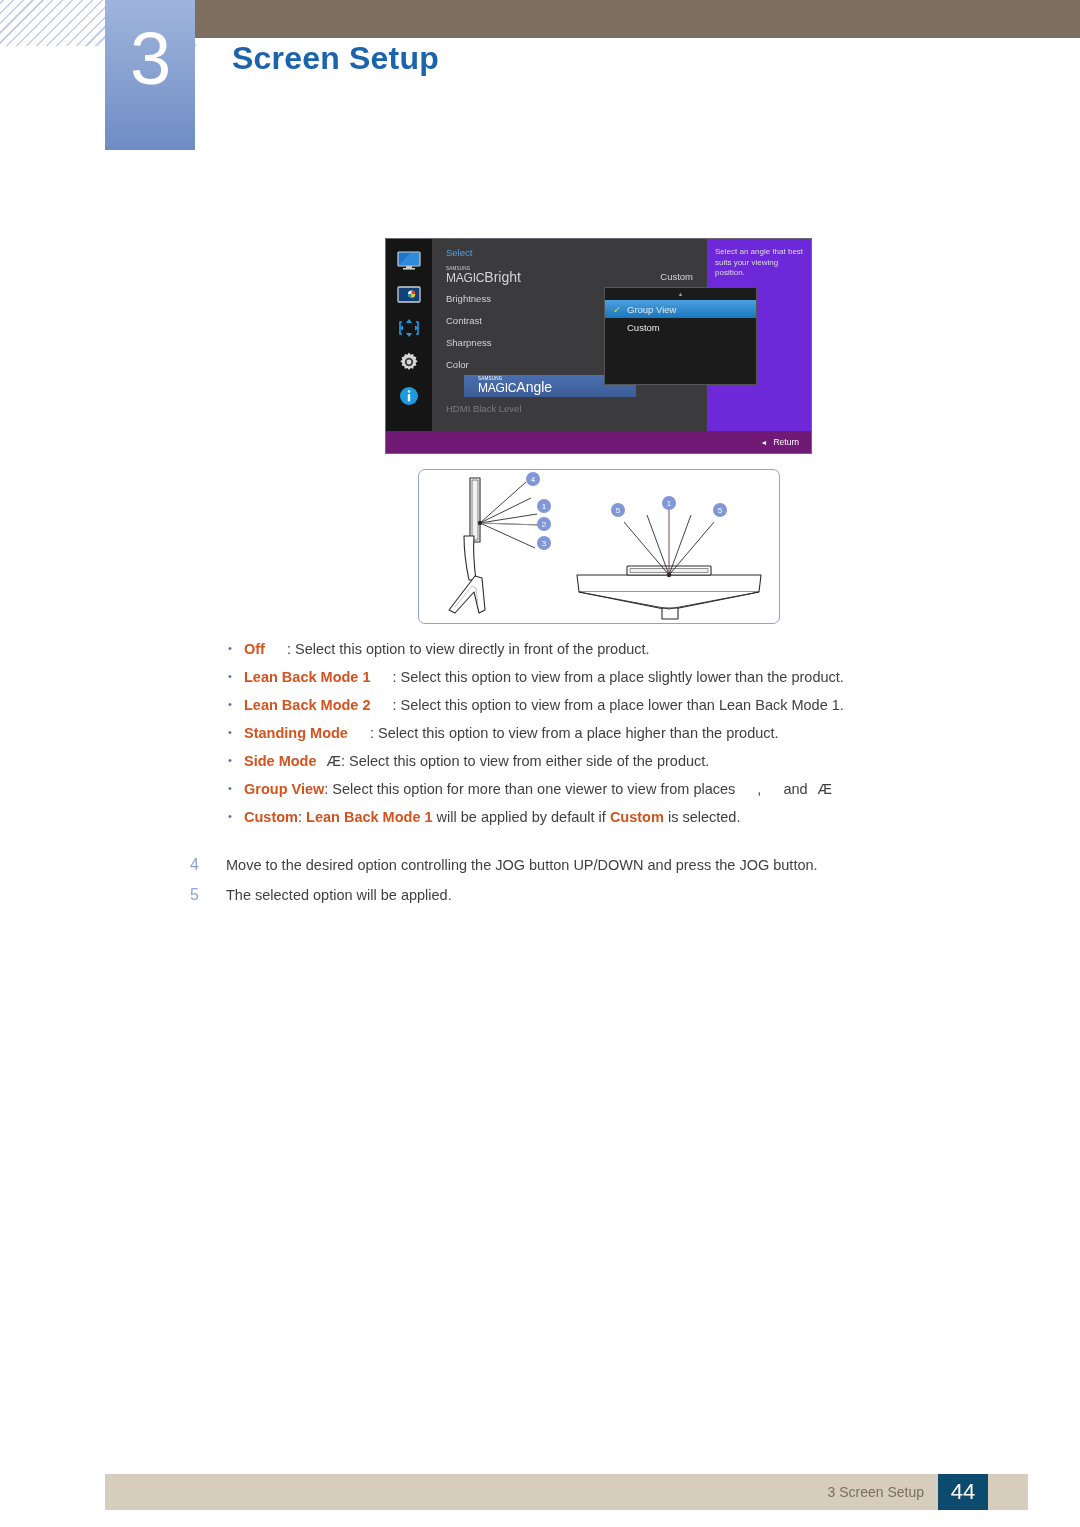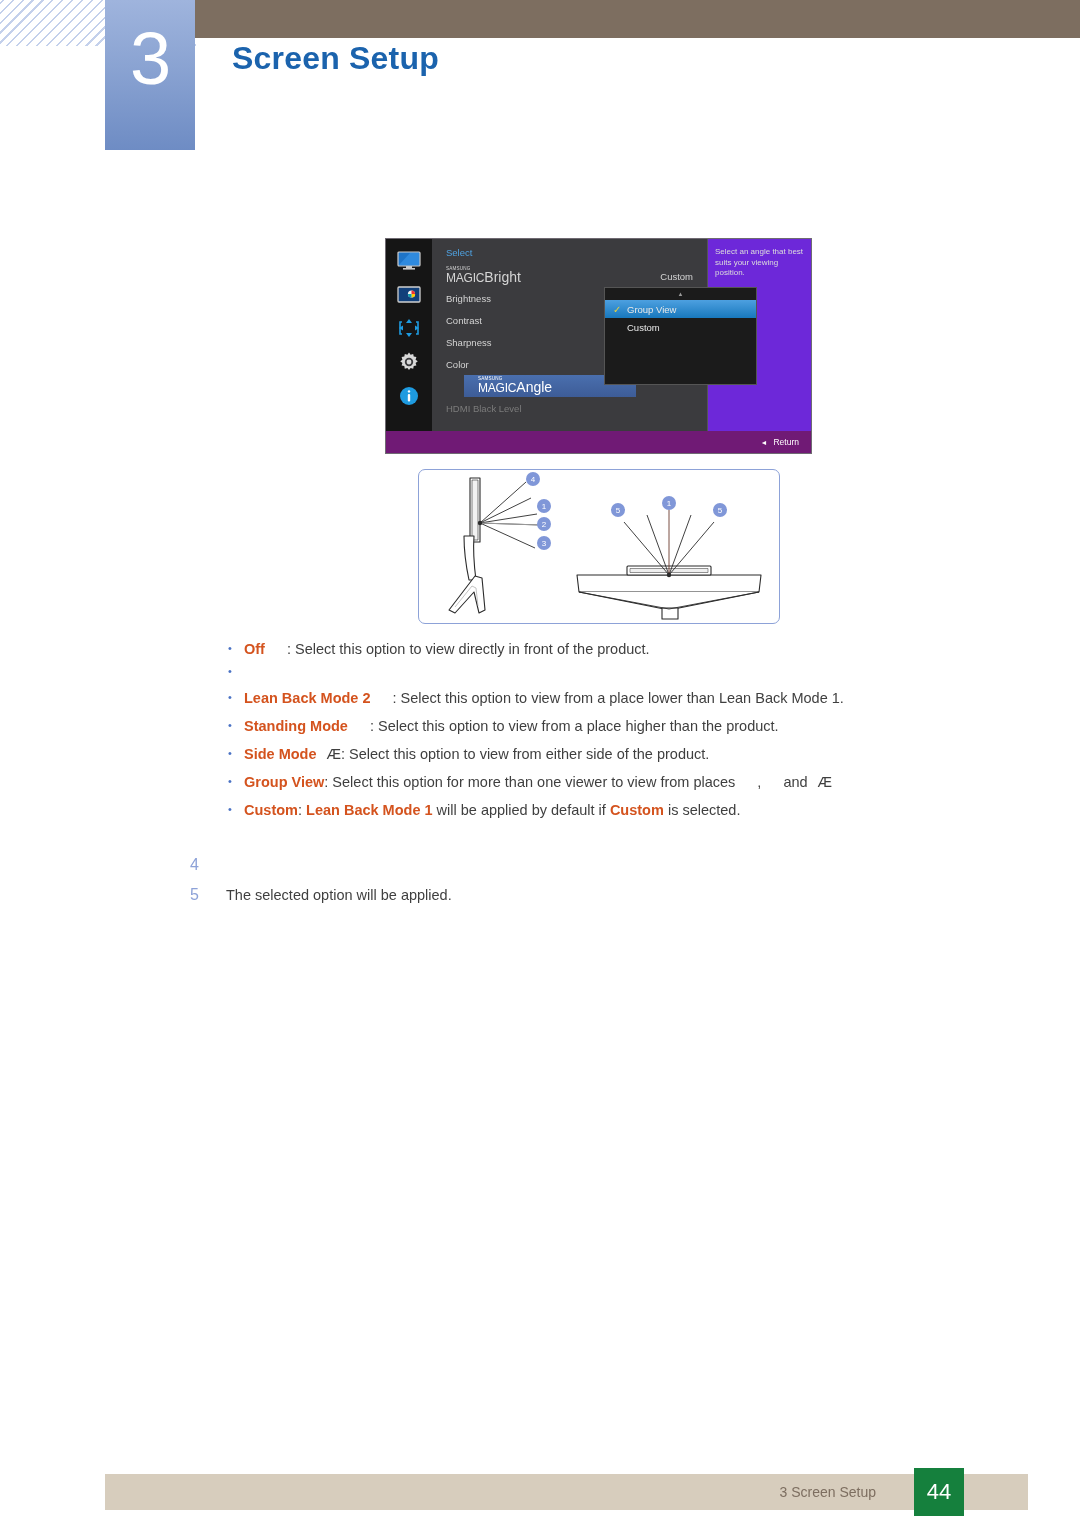--- a/index.html
+++ b/index.html
@@ -116,25 +116,25 @@
   .glyph { color:#3f3f3f; }
 
   
   .steps { position:absolute; left:190px; top:856px; width:840px; }
   .sline { display:flex; align-items:baseline; margin-bottom:12px; font-size:14.5px; color:#3f3f3f; }
   .snum { width:36px; flex:0 0 36px; color:#8da2d8; font-size:16px; }
 
   
   .footbar {
     position:absolute; left:105px; bottom:17px; right:52px; height:36px;
-    background:#d7cdbd; display:flex; align-items:center; justify-content:flex-end;gap:24px;
+    background:#d7cdbd; display:flex; align-items:center; justify-content:flex-end;
   }
   .foottext { color:#7d6e60; font-size:14px; padding-right:14px; }
   .footpage {
-    width:50px; height:48px; background:#15803d; color:#ffffff;
+    width:50px; height:36px; background:#0c4a6e; color:#ffffff;
     display:flex; align-items:center; justify-content:center; font-size:22px;
   }
   .foottail { width:40px; height:36px; background:#d7cdbd; }
 </style>
 </head>
 <body>
 
 <div class="page">
 
   <div class="hatch"></div>
@@ -319,20 +319,21 @@
 
   <div class="bullets">
 
     <div class="bline">
       <span class="bdot">•</span>
       <span><span class="bterm">Off</span><span class="gap"></span><span class="glyph">: Select this option to view directly in front of the product.</span></span>
     </div>
 
     <div class="bline">
       <span class="bdot">•</span>
+      <span><span class="bterm">Lean Back Mode 1</span><span class="gap"></span><span class="glyph">: Select this option to view from a place slightly lower than the product.</span></span>
     </div>
 
     <div class="bline">
       <span class="bdot">•</span>
       <span><span class="bterm">Lean Back Mode 2</span><span class="gap"></span><span class="glyph">: Select this option to view from a place lower than Lean Back Mode 1.</span></span>
     </div>
 
     <div class="bline">
       <span class="bdot">•</span>
       <span><span class="bterm">Standing Mode</span><span class="gap"></span><span class="glyph">: Select this option to view from a place higher than the product.</span></span>
@@ -351,20 +352,21 @@
     <div class="bline">
       <span class="bdot">•</span>
       <span><span class="bterm">Custom</span><span class="glyph">:</span>&nbsp;<span class="bterm2">Lean Back Mode 1</span><span class="glyph"> will be applied by default if </span><span class="bterm2">Custom</span><span class="glyph"> is selected.</span></span>
     </div>
 
   </div>
 
   <div class="steps">
     <div class="sline">
       <span class="snum">4</span>
+      <span>Move to the desired option controlling the JOG button UP/DOWN and press the JOG button.</span>
     </div>
     <div class="sline">
       <span class="snum">5</span>
       <span>The selected option will be applied.</span>
     </div>
   </div>
 
   <div class="footbar">
     <span class="foottext">3 Screen Setup</span>
     <span class="footpage">44</span>

